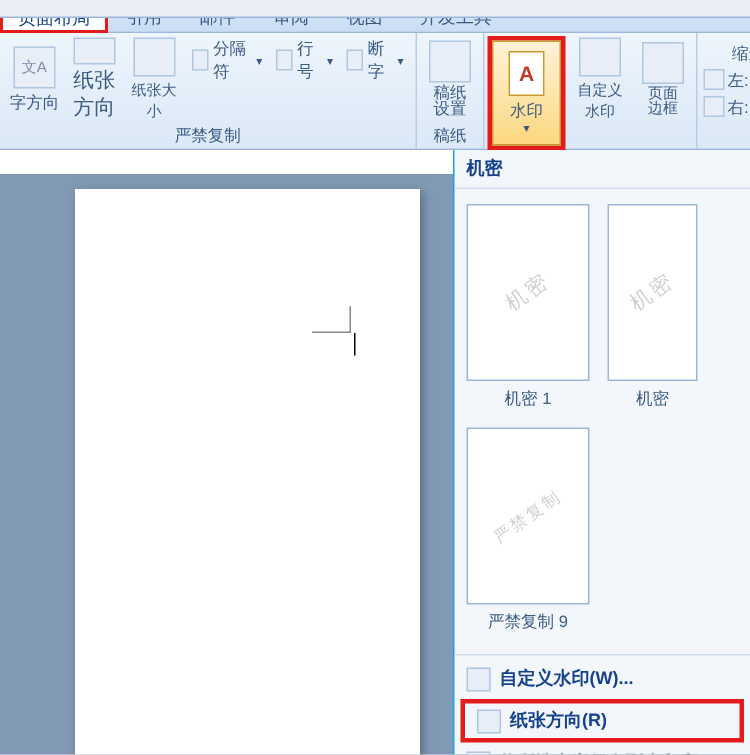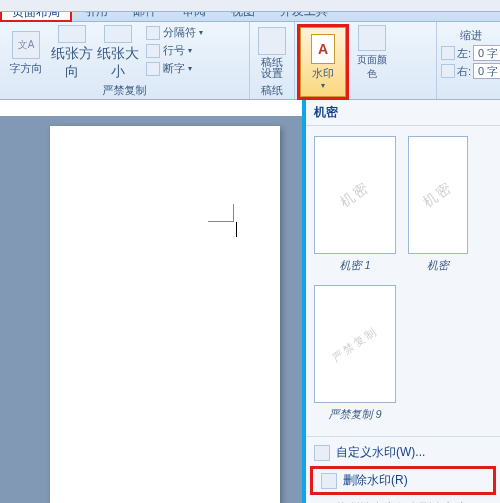--- a/index.html
+++ b/index.html
@@ -9,49 +9,49 @@
   .tab { padding: 3px 12px; color: #3b5a82; cursor: pointer; border-right: 1px solid transparent; }
   .tab.active { background: #fff; border: 1px solid #a0b8d8; border-bottom: none; border-top: 2px solid #f5a623; color: #15428b; position: relative; top: 1px; }
   .tab.hl { border: 2px solid #e31b1b; padding: 1px 10px; }
   
   .ribbon-body { display: flex; height: 78px; background: linear-gradient(#eef5fc,#dbe8f7); border-bottom: 1px solid #9bb6d8; }
   .group { border-right: 1px solid #b8cde6; padding: 2px 4px 0 4px; display: flex; flex-direction: column; justify-content: space-between; }
   .group-label { text-align: center; font-size: 11px; color: #3b5a82; padding: 1px 0 2px 0; }
   .group-row { display: flex; align-items: flex-start; gap: 2px; flex: 1; }
   .btn-lg { display: flex; flex-direction: column; align-items: center; justify-content: center; width: 44px; height: 58px; font-size: 11px; color: #3b5a82; text-align: center; border: 1px solid transparent; }
   .btn-icon { width: 28px; height: 28px; background: #e8eef7; border: 1px solid #b0c7e2; margin-bottom: 2px; display:flex; align-items:center; justify-content:center; }
-  .btn-sm-col { display:flex; flex-direction:column; gap:1px; font-size:11px; color:#3b5a82; }
+  .btn-sm-col { display:flex; flex-direction:row; gap:1px; font-size:11px; color:#3b5a82; }
   .btn-sm { display:flex; align-items:center; gap:3px; padding:1px 4px; }
   .mini-icon { width:14px; height:14px; background:#e8eef7; border:1px solid #b0c7e2; display:inline-block; }
   .hl-box { border: 3px solid #e31b1b; }
 
   .btn-watermark { width:46px; height:70px; display:flex; flex-direction:column; align-items:center; justify-content:center; background:linear-gradient(#fef2d8,#fbd77f); border:1px solid #c79a2b; }
   .btn-watermark .btn-icon { background:#fff; border:1px solid #c79a2b; width:24px; height:30px; position:relative; }
   .lbl { font-size:11px; color:#3b5a82; }
   .caret { font-size:8px; color:#3b5a82; }
   
   .indent-box { display:flex; flex-direction:column; gap:2px; font-size:11px; color:#3b5a82; padding-top:4px; }
   .indent-row { display:flex; align-items:center; gap:2px; }
   .num-input { width:28px; height:16px; border:1px solid #aac; background:#fff; text-align:right; font-size:11px; padding-right:2px; }
 
   .doc-area { position:absolute; left:0; top:116px; right:0; bottom:0; background:#8299b5; }
   .page { position:absolute; left:50px; top:10px; width:230px; height:380px; background:#fff; box-shadow:2px 2px 6px rgba(0,0,0,.3); }
   .corner { position:absolute; left:158px; top:78px; width:26px; height:18px; border-right:1px solid #888; border-bottom:1px solid #888; }
   .cursor { position:absolute; left:186px; top:96px; width:1px; height:15px; background:#000; }
   .ruler { position:absolute; left:0; top:0; right:0; height:12px; background:#e9eef6; border-bottom:1px solid #9bb6d8; }
   
-  .gallery { position:absolute; right:0; top:100px; width:198px; bottom:0; background:#f3f7fc; border-left:4px solid #0ea5e9; }
+  .gallery { position:absolute; right:0; top:100px; width:198px; bottom:0; background:#f3f7fc; border-left:1px solid #0ea5e9; }
   .gallery-head { padding:4px 8px; font-weight:bold; color:#15428b; font-size:12px; border-bottom:1px solid #cfdcee; }
   .thumbs { display:flex; gap:12px; padding:10px 8px; }
   .thumb-wrap { display:flex; flex-direction:column; align-items:center; gap:4px; }
   .thumb { width:82px; height:118px; background:#fff; border:1px solid #9bb6d8; display:flex; align-items:center; justify-content:center; }
   .thumb.cut { width:60px; }
   .wm-text { color:#d0d0d0; font-size:14px; transform:rotate(-35deg); letter-spacing:2px; }
-  .thumb-label { font-size:11px; color:#3b5a82;font-style:italic; }
-  .menuitem { display:flex; align-items:center; gap:6px; padding:3px 8px; font-size:12px; color:#15428b; }
+  .thumb-label { font-size:11px; color:#3b5a82; }
+  .menuitem { display:flex; align-items:center; gap:6px; padding:3px 8px; font-size:12px; color:#15428b;font-weight:bold; }
   .menuitem .mini-icon { width:16px; height:16px; }
   .hl-menu { border:3px solid #e31b1b; margin:2px 4px; }
   .sep { height:1px; background:#cfdcee; margin:4px 0; }
   .letter-a { color:#c0392b; font-weight:bold; font-size:14px; }
 </style>
 </head>
 <body>
 
 <div class="ribbon-tabs">
   <div class="tab active hl">页面布局</div>
@@ -70,21 +70,21 @@
             <span style="font-size:10px;color:#88a">文A</span>
           </div>
           <span class="lbl">字方向</span>
         </div>
       <div class="btn-lg">
           <div class="btn-icon"></div>
           <span class="lbl" style="font-size:14px">纸张方向</span>
         </div>
       <div class="btn-lg">
           <div class="btn-icon"></div>
-          <span class="lbl" style="font-size:14px">纸张大小</span>
+          <span class="lbl" style="font-size:10px">纸张大小</span>
         </div>
       <div class="btn-sm-col">
         <div class="btn-sm">
             <span class="mini-icon"></span>
             <span>分隔符</span>
             <span class="caret">▾</span>
           </div>
         <div class="btn-sm">
             <span class="mini-icon"></span>
             <span>行号</span>
@@ -117,21 +117,26 @@
         <div class="btn-watermark">
           <div class="btn-icon">
               <span class="letter-a">A</span>
             </div>
           <span class="lbl">水印</span>
           <span class="caret">▾</span>
         </div>
       </div>
       <div class="btn-lg" style="width:40px">
           <div class="btn-icon"></div>
-          <span class="lbl" style="font-size:10px">页面颜色</span>
+          <span class="lbl" style="font-size:10px">自定义水印</span>
+        </div>
+      <div class="btn-lg" style="width:38px">
+          <div class="btn-icon"></div>
+          <span class="lbl" style="white-space:pre-line;line-height:1;font-size:10px">页面
+边框</span>
         </div>
     </div>
   </div>
 
   <div class="group" style="border-right:none">
     <div class="indent-box">
       <div style="text-align:center">缩进</div>
       <div class="indent-row">
         <span class="mini-icon"></span>
         <span>左:</span>
@@ -180,20 +185,20 @@
     </div>
   </div>
   <div class="sep"></div>
   <div class="menuitem">
     <span class="mini-icon"></span>
     <span>自定义水印(W)...</span>
   </div>
   <div class="hl-menu">
     <div class="menuitem">
       <span class="mini-icon"></span>
-      <span>删除水印(R)</span>
+      <span>纸张方向(R)</span>
     </div>
   </div>
   <div class="menuitem" style="color:#9aa">
     <span class="mini-icon"></span>
     <span>将所选内容保存到水印库(S)...</span>
   </div>
 </div>
 
 </body></html>

